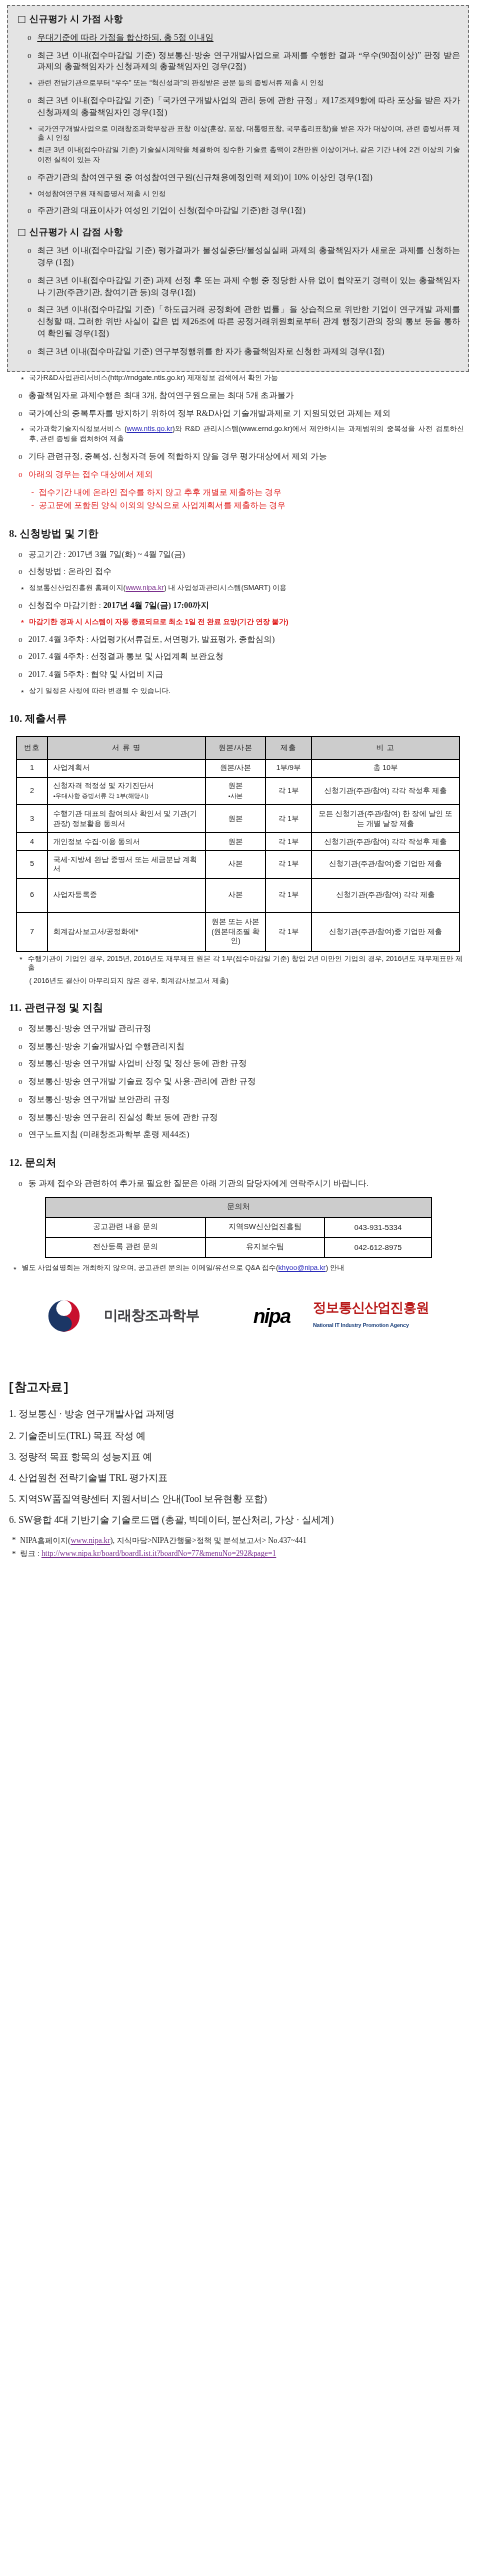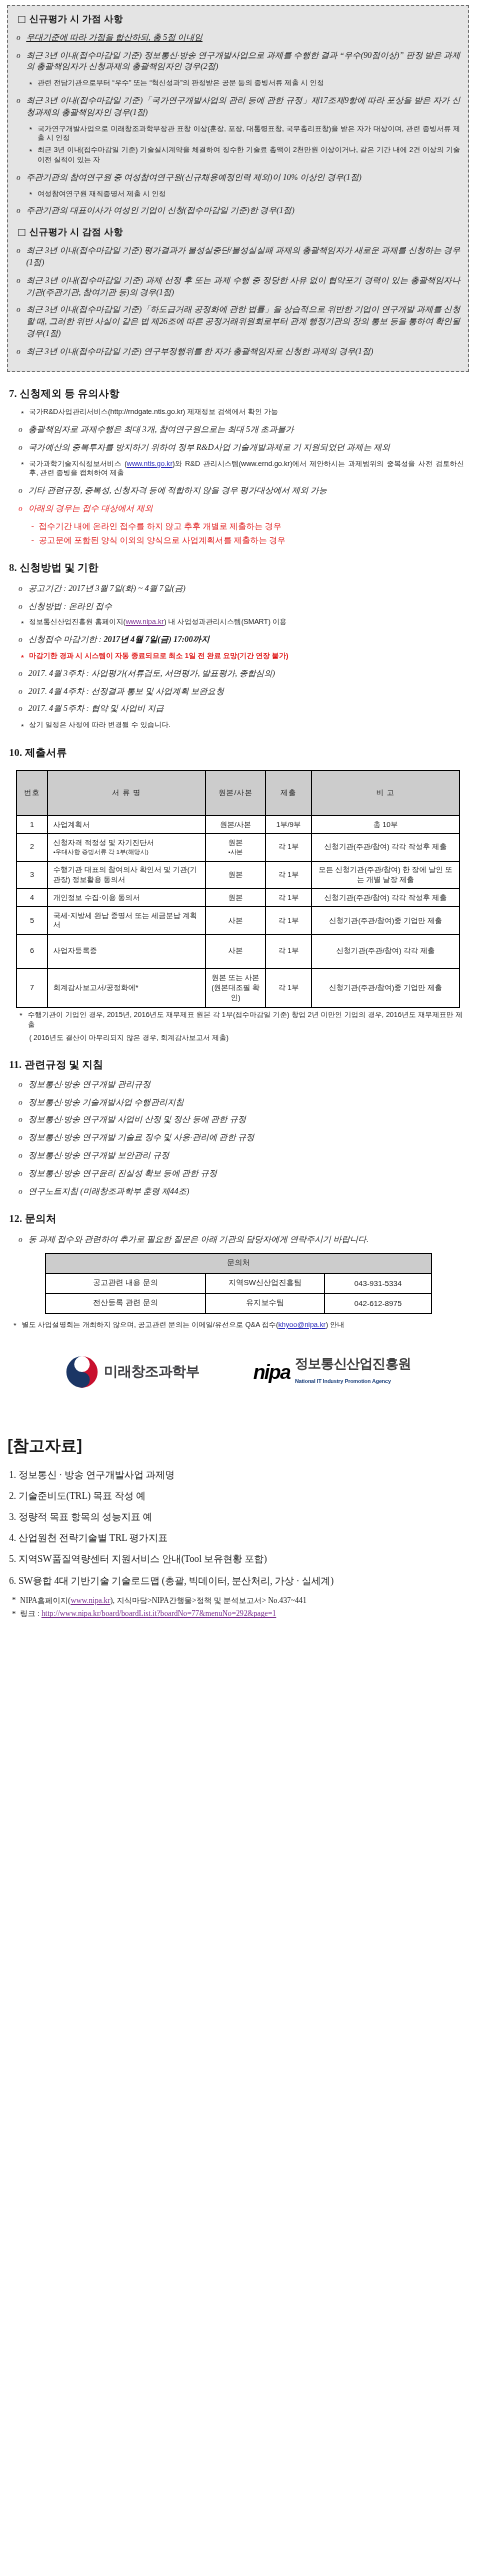--- a/index.html
+++ b/index.html
@@ -26,26 +26,25 @@
     font-weight: bold;
     letter-spacing: .02em;
     margin: 2.2px 0 5.2px 1.5px;
     font-family: "Liberation Sans", "DejaVu Sans", sans-serif;
   }
   .box-head .sq { font-family: "DejaVu Sans", sans-serif; margin-right:3px; }
 
   .o-item {
     position: relative;
     padding-left: 10.4px;
-    margin: 6px 0 6px 0;
+    margin: 6px 0 6px 11px;
     font-size: 8.3px;
     line-height: 1.42;
     text-align: justify;
     text-justify: inter-ideograph;
-    font-style: italic;
   }
   .o-item::before {
     content: "o";
     position: absolute; left: 0.7px; top: 0px;
     font-size: 7.8px;
   }
   .o-item.u > span { text-decoration: underline; }
 
   .star {
     position: relative;
@@ -102,21 +101,21 @@
     border: 0.7px solid #000;
     padding: 3.7px 3px;
     vertical-align: middle;
     line-height: 1.32;
   }
   table.doc thead th {
     background: #cccccc;
     font-weight: normal;
     text-align: center;
     letter-spacing: .08em;
-    padding: 17px 3px;
+    padding: 6px 3px;
   }
   table.doc td.c { text-align: center; }
   table.doc td.l { text-align: left; padding-left: 5.2px; }
   table.doc { border: 1.5px solid #000; }
   table.doc tbody tr td { border-top: 0.7px solid #000; }
   .tiny { font-size: 6.2px; }
 
   table.contact {
     border-collapse: collapse;
     width: 387px;
@@ -133,44 +132,44 @@
   table.contact thead th { background:#cccccc; font-weight:normal; }
 
   
   .logos {
     display: flex;
     justify-content: center;
     align-items: center;
     gap: 54px;
     margin: 25px 0 7.4px 0;
   }
-  .logo-unit { display:flex; align-items:center; gap:5px; }
+  .logo-unit { display:flex; align-items:center; gap:23px; }
   .logo-text-kr {
     font-family: "Liberation Sans", "DejaVu Sans", sans-serif;
     font-size: 14px; font-weight: bold; color:#3f3f43; letter-spacing:-0.4px;
   }
   .nipa-word {
     font-family: "Liberation Sans", "DejaVu Sans", sans-serif;
     font-size: 20px; font-weight: bold; font-style: italic;
     color: #000000; letter-spacing:-1.1px; line-height:1;
   }
   .nipa-kr {
     font-family: "Liberation Sans", "DejaVu Sans", sans-serif;
-    font-size: 13.4px; font-weight: bold; color:#404040; letter-spacing:-0.5px;
+    font-size: 13.4px; font-weight: bold; color:#b91c1c; letter-spacing:-0.5px;
     line-height:1.05;
   }
   .nipa-en {
     font-family: "Liberation Sans", "DejaVu Sans", sans-serif;
     font-size: 5.4px; font-weight: bold; color:#1a3f7a; letter-spacing:-0.1px;
   }
 
   
   .ref-title {
-    font-family: Liberation Sans, sans-serif;
-    font-size: 16px; font-weight: bold;
+    font-family: Liberation Mono, monospace;
+    font-size: 12px; font-weight: bold;
     margin: 19.4px 0 12px 7.4px;
   }
   .ref-item {
     font-size: 9.7px;
     margin: 8.2px 0 8.2px 9px;
     letter-spacing: -0.1px;
   }
   .ref-note {
     position: relative;
     padding-left: 9.7px;
@@ -209,23 +208,20 @@
     <div class="box-head" style="margin-top:9px;">
       <span class="sq">□</span><span>신규평가 시 감점 사항</span>
     </div>
 
     <div class="o-item"><span>최근 3년 이내(접수마감일 기준) 평가결과가 불성실중단/불성실실패 과제의 총괄책임자가 새로운 과제를 신청하는 경우 (1점)</span></div>
     <div class="o-item"><span>최근 3년 이내(접수마감일 기준) 과제 선정 후 또는 과제 수행 중 정당한 사유 없이 협약포기 경력이 있는 총괄책임자나 기관(주관기관, 참여기관 등)의 경우(1점)</span></div>
     <div class="o-item"><span>최근 3년 이내(접수마감일 기준)「하도급거래 공정화에 관한 법률」을 상습적으로 위반한 기업이 연구개발 과제를 신청할 때, 그러한 위반 사실이 같은 법 제26조에 따른 공정거래위원회로부터 관계 행정기관의 장의 통보 등을 통하여 확인될 경우(1점)</span></div>
     <div class="o-item"><span>최근 3년 이내(접수마감일 기준) 연구부정행위를 한 자가 총괄책임자로 신청한 과제의 경우(1점)</span></div>
   </div>
 
-  <h2 class="sec">
-    <span>7.</span> <span>신청제외 등 유의사항</span>
-  </h2>
   <div class="sec-body">
     <div class="star"><span>국가R&amp;D사업관리서비스(http://rndgate.ntis.go.kr) 제재정보 검색에서 확인 가능</span></div>
 
     <div class="o-item"><span>총괄책임자로 과제수행은 최대 3개, 참여연구원으로는 최대 5개 초과불가</span></div>
 
     <div class="o-item"><span>국가예산의 중복투자를 방지하기 위하여 정부 R&amp;D사업 기술개발과제로 기 지원되었던 과제는 제외</span></div>
     <div class="star">
       국가과학기술지식정보서비스 (<a class="link-blue" href="#">www.ntis.go.kr</a>)와 R&amp;D 관리시스템(www.ernd.go.kr)에서 제안하시는 과제범위의 중복성을 사전 검토하신 후, 관련 증빙을 캡쳐하여 제출
     </div>
 

